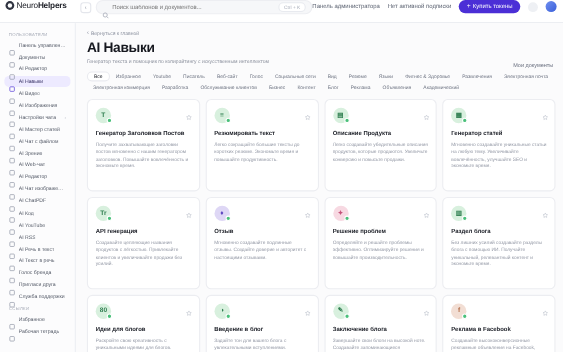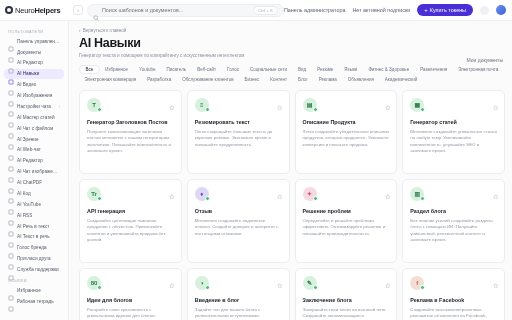--- a/index.html
+++ b/index.html
@@ -7,21 +7,21 @@
     width: 512px; height: 320px;
     font-family: "Liberation Sans", sans-serif;
     background: #ffffff;
     overflow: hidden;
   }
   .app { display: flex; flex-direction: column; width: 512px; height: 320px; }
 
   
   .topbar {
     height: 21px; min-height: 21px;
-    display: flex; align-items: center;
+    display: flex; align-items: flex-start;
     background: #ffffff;
     border-bottom: 1px solid #eceef2;
     padding: 0 6px 0 0;
   }
   .brand {
     width: 69px; display: flex; align-items: center; gap: 2px;
     padding-left: 5px;
   }
   .brand-logo {
     width: 8px; height: 8px; border-radius: 50%;

